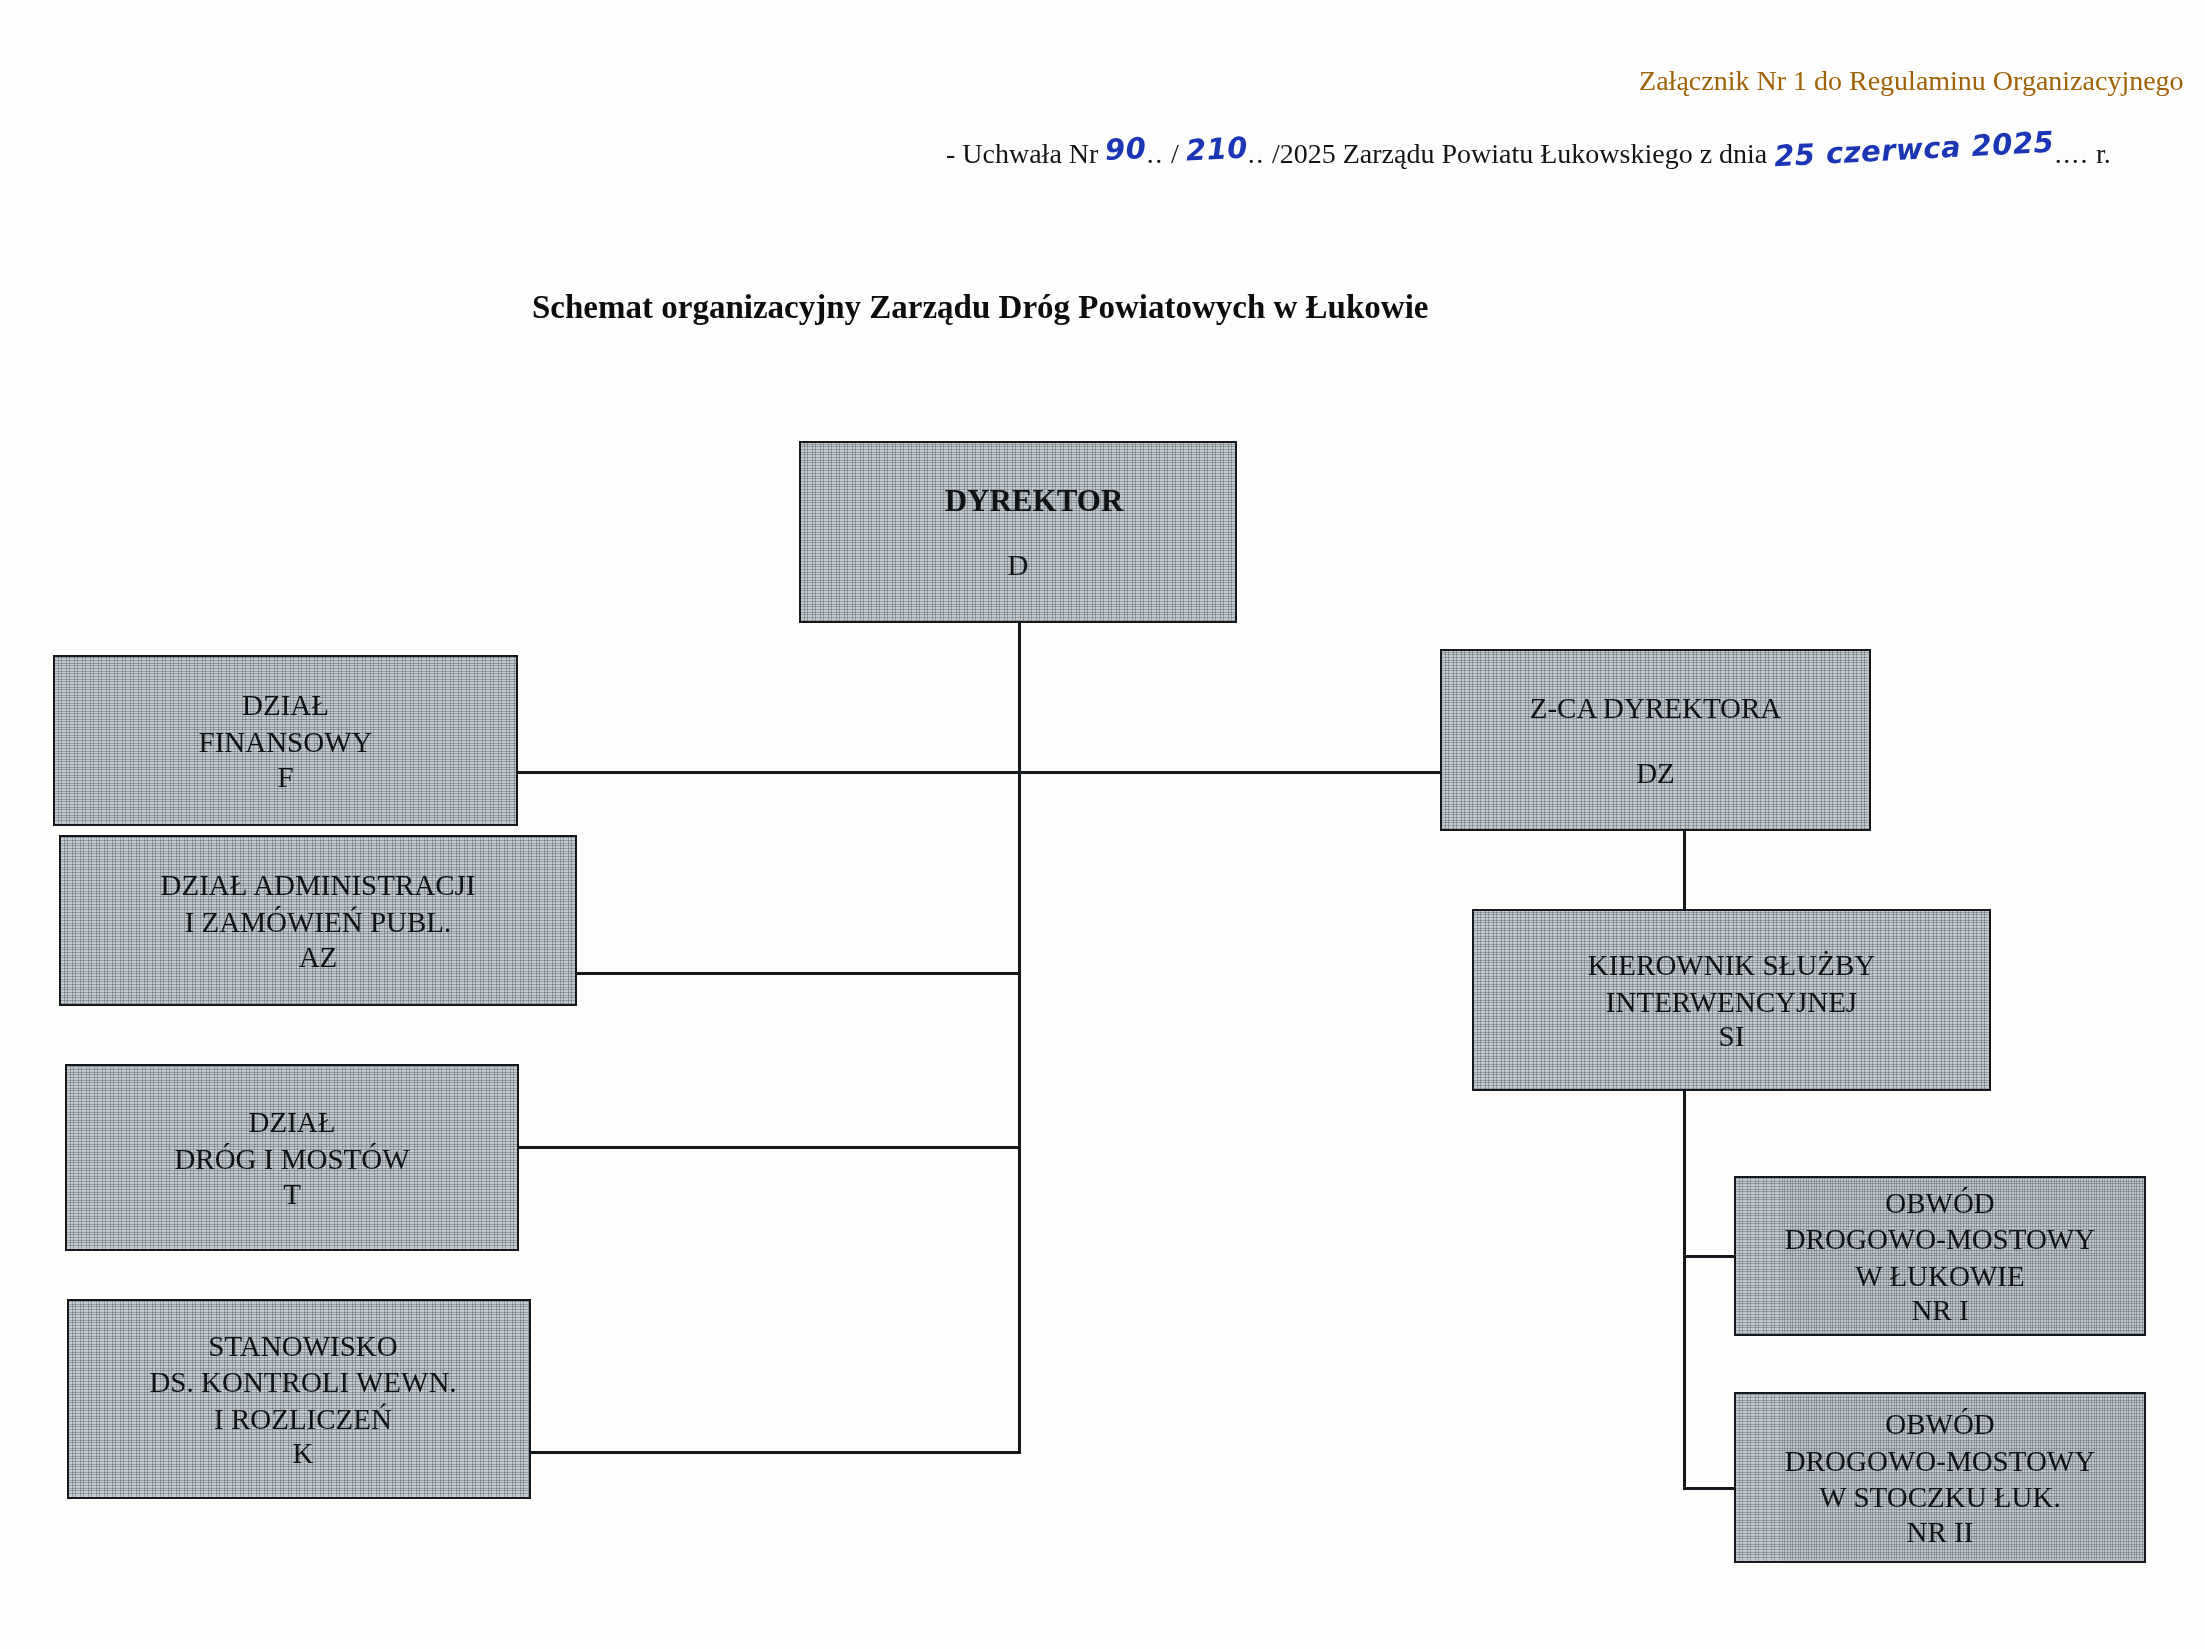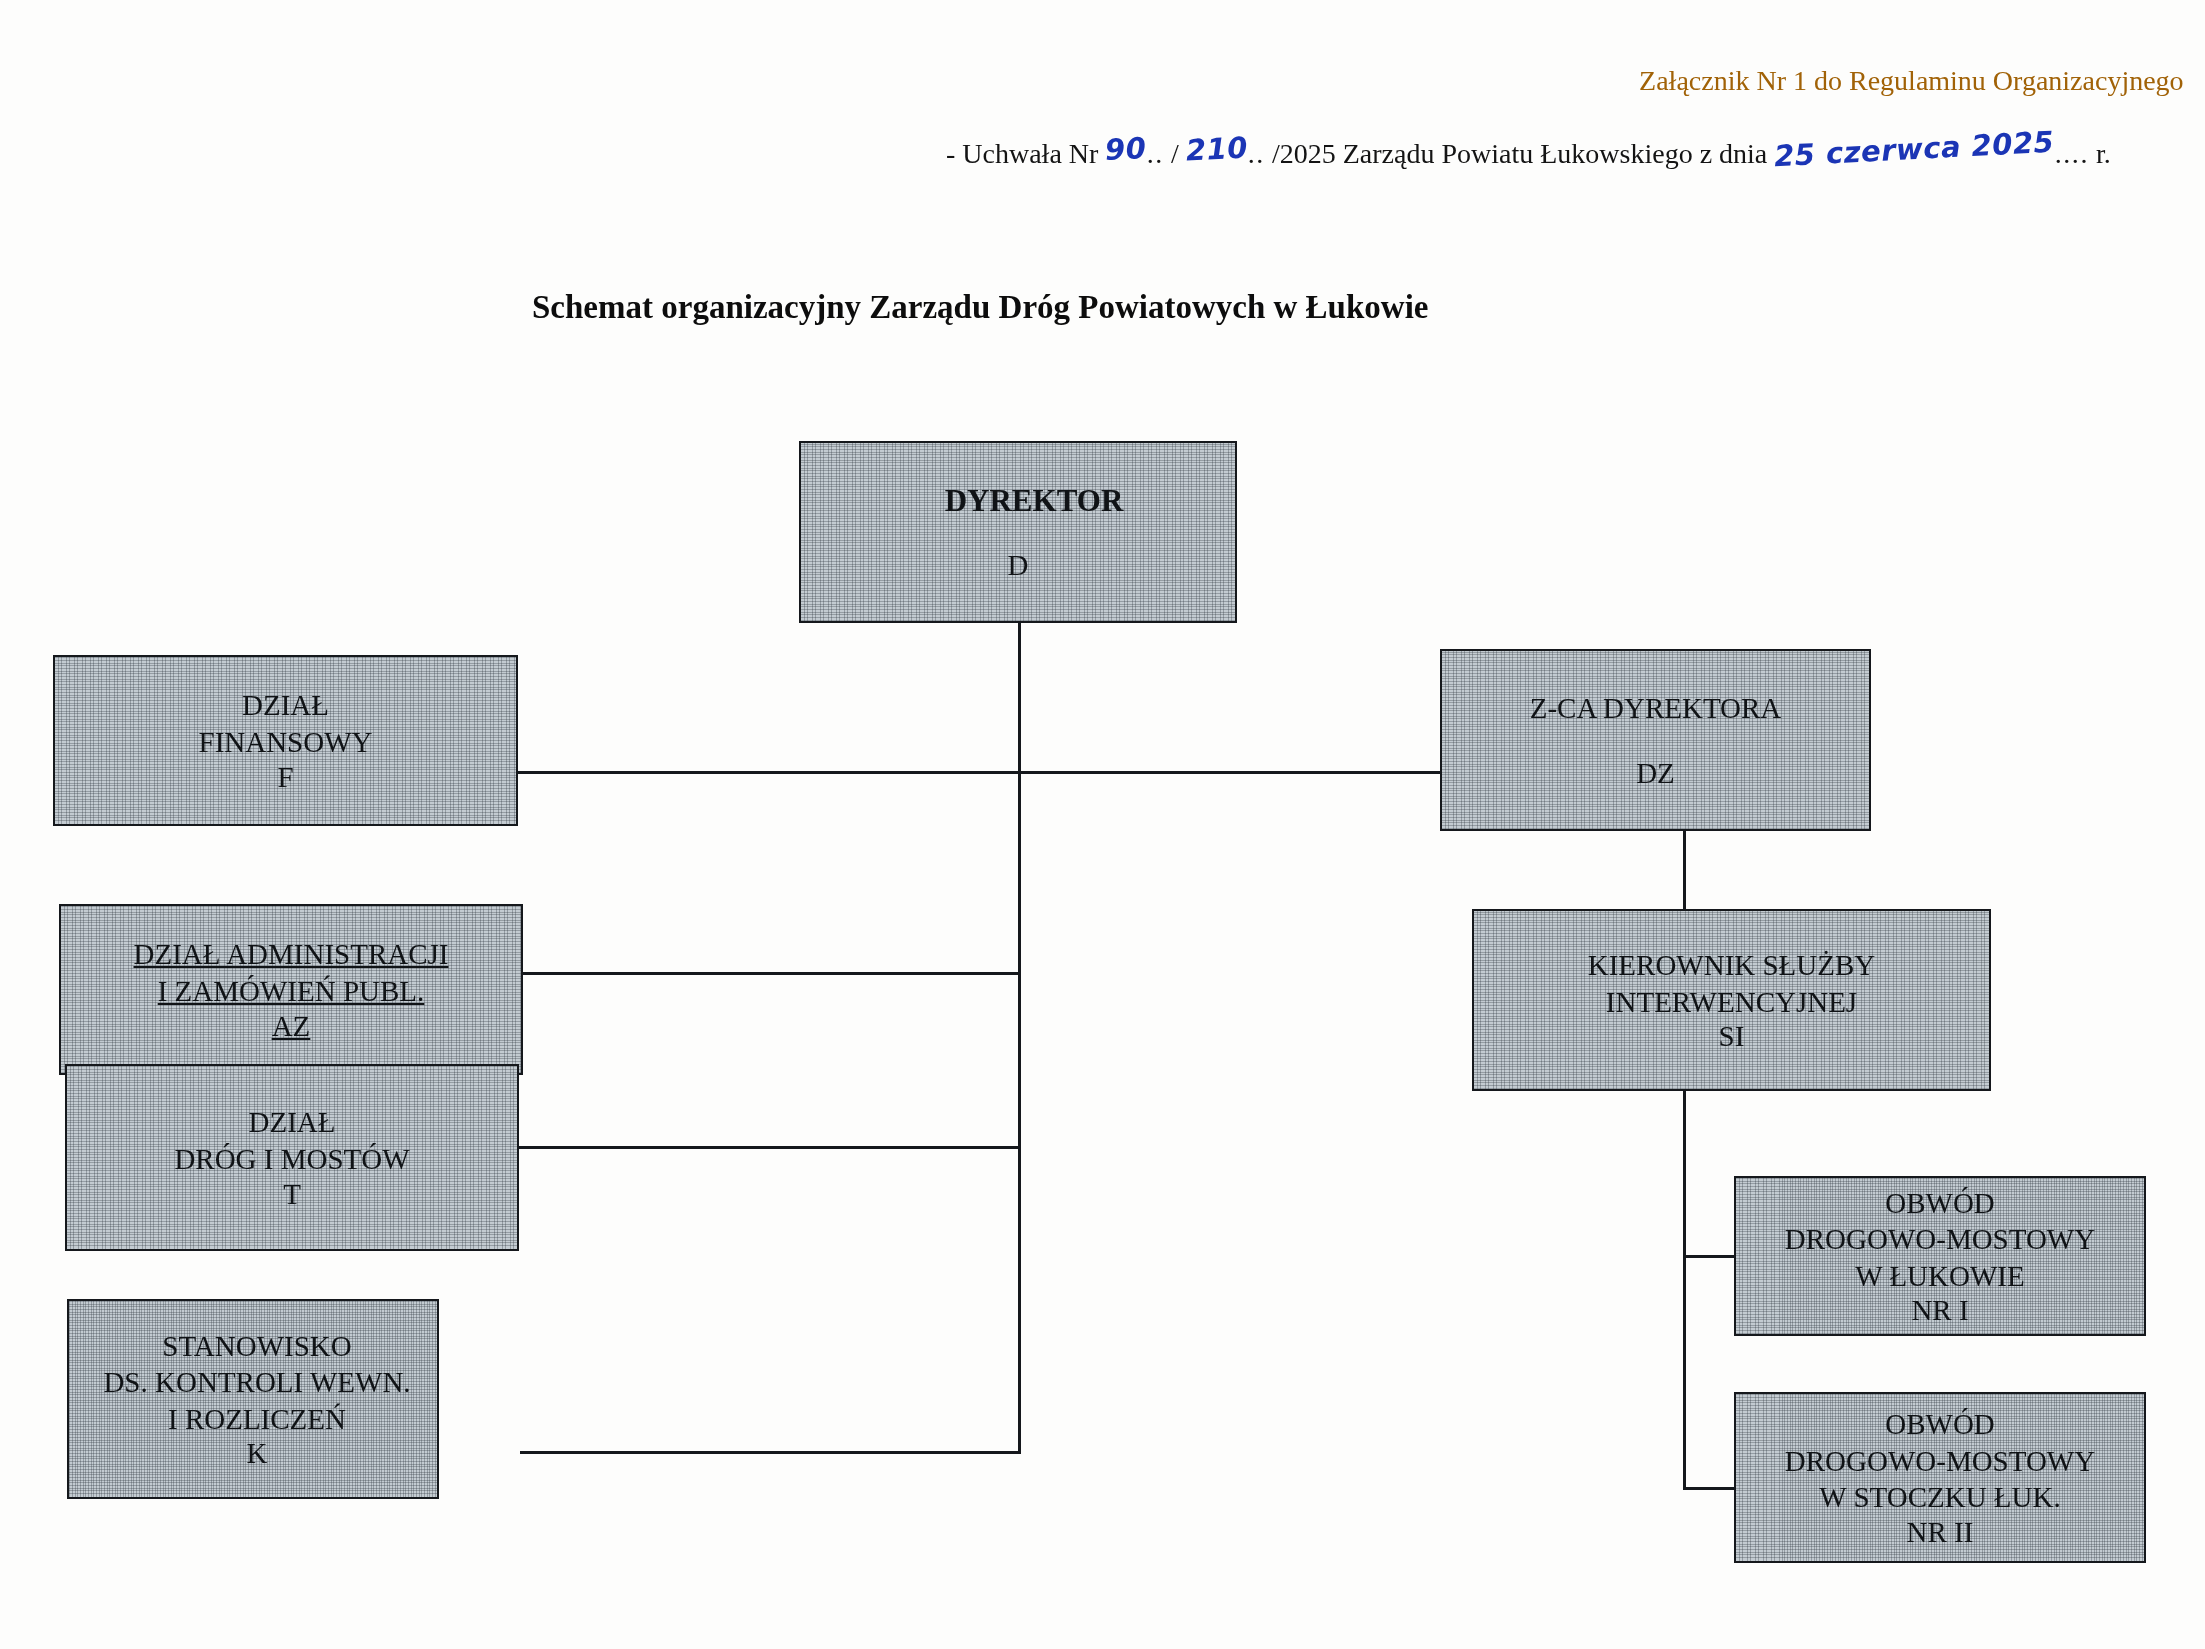--- a/index.html
+++ b/index.html
@@ -86,23 +86,23 @@
   .n-code   { font-size: 29px; }
   .gap-lg   { height: 30px; }
 
   
   #box-dyrektor   { left: 799px; top: 441px;  width: 438px;  height: 182px; }
   #box-zca        { left: 1440px; top: 649px; width: 431px;  height: 182px; justify-content: center; }
   #box-si         { left: 1472px; top: 909px; width: 519px;  height: 182px; }
   #box-obwod1     { left: 1734px; top: 1176px; width: 412px;  height: 160px; }
   #box-obwod2     { left: 1734px; top: 1392px; width: 412px;  height: 171px; }
   #box-fin        { left: 53px;  top: 655px; width: 465px;  height: 171px; }
-  #box-adm        { left: 59px;  top: 904px; width: 464px;  height: 171px; text-decoration: underline; }
+  #box-adm        { left: 59px;  top: 835px; width: 518px;  height: 171px; }
   #box-drogi      { left: 65px;  top: 1064px; width: 454px;  height: 187px; }
-  #box-kontrola   { left: 67px;  top: 1299px; width: 372px;  height: 200px; padding-left: 8px; }
+  #box-kontrola   { left: 67px;  top: 1299px; width: 464px;  height: 200px; padding-left: 8px; }
 
   
   .conn {
     position: absolute;
     background: #15181c;
     z-index: 1;
   }
   .v { width: 2.7px; }
   .h { height: 2.7px; }
 

